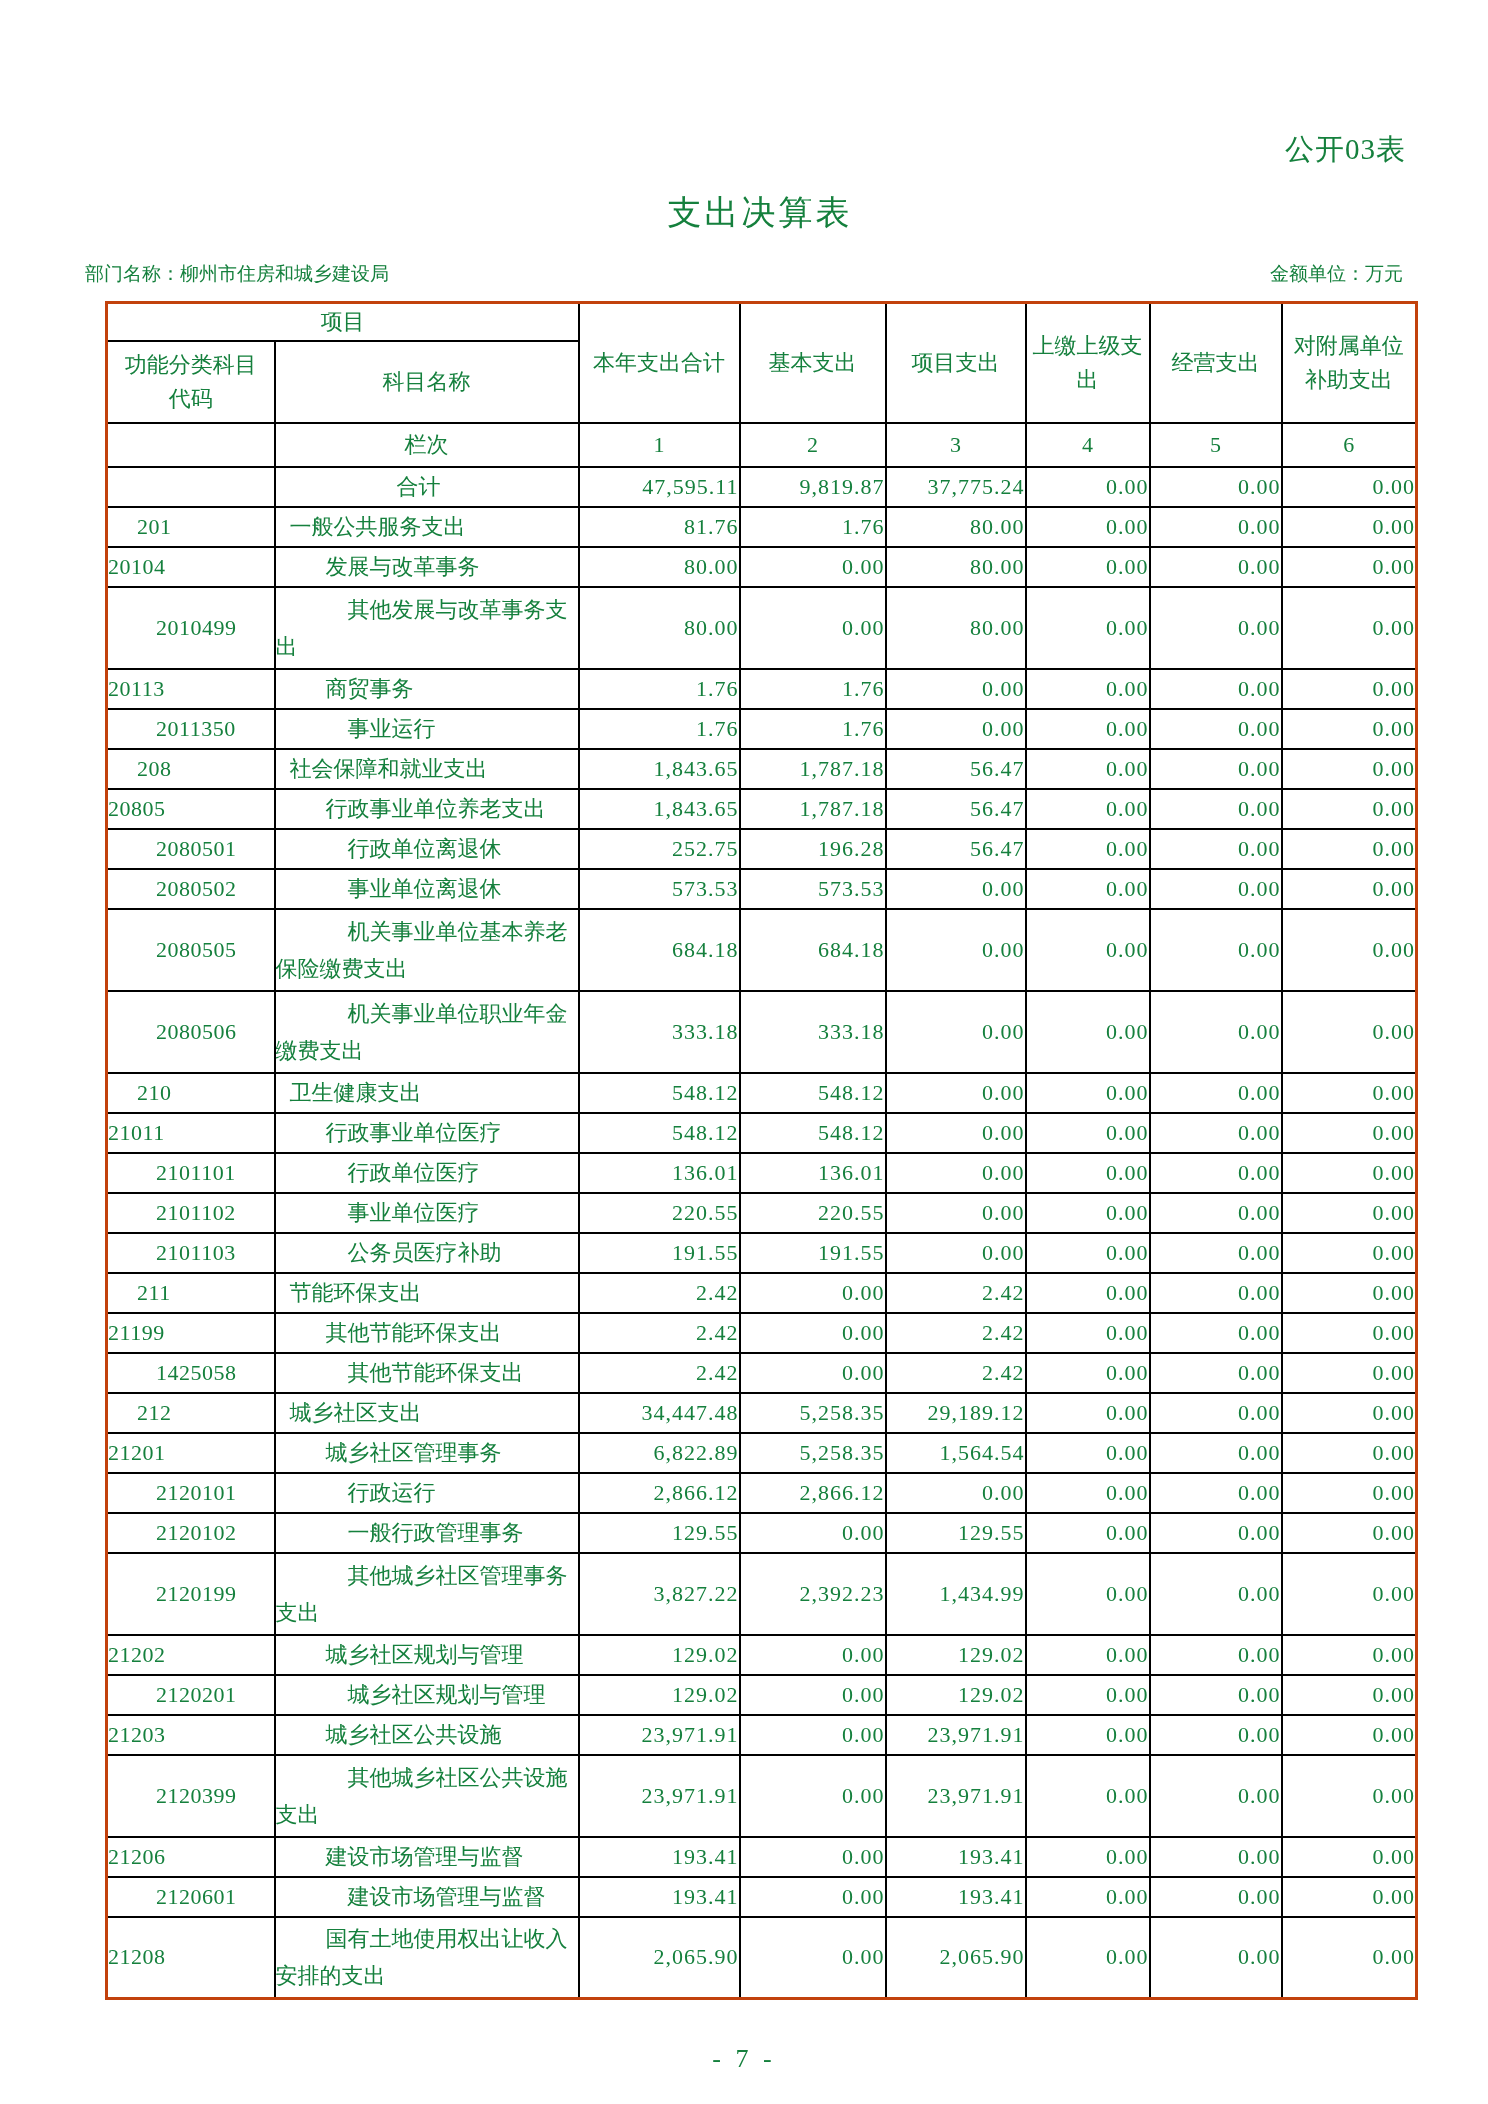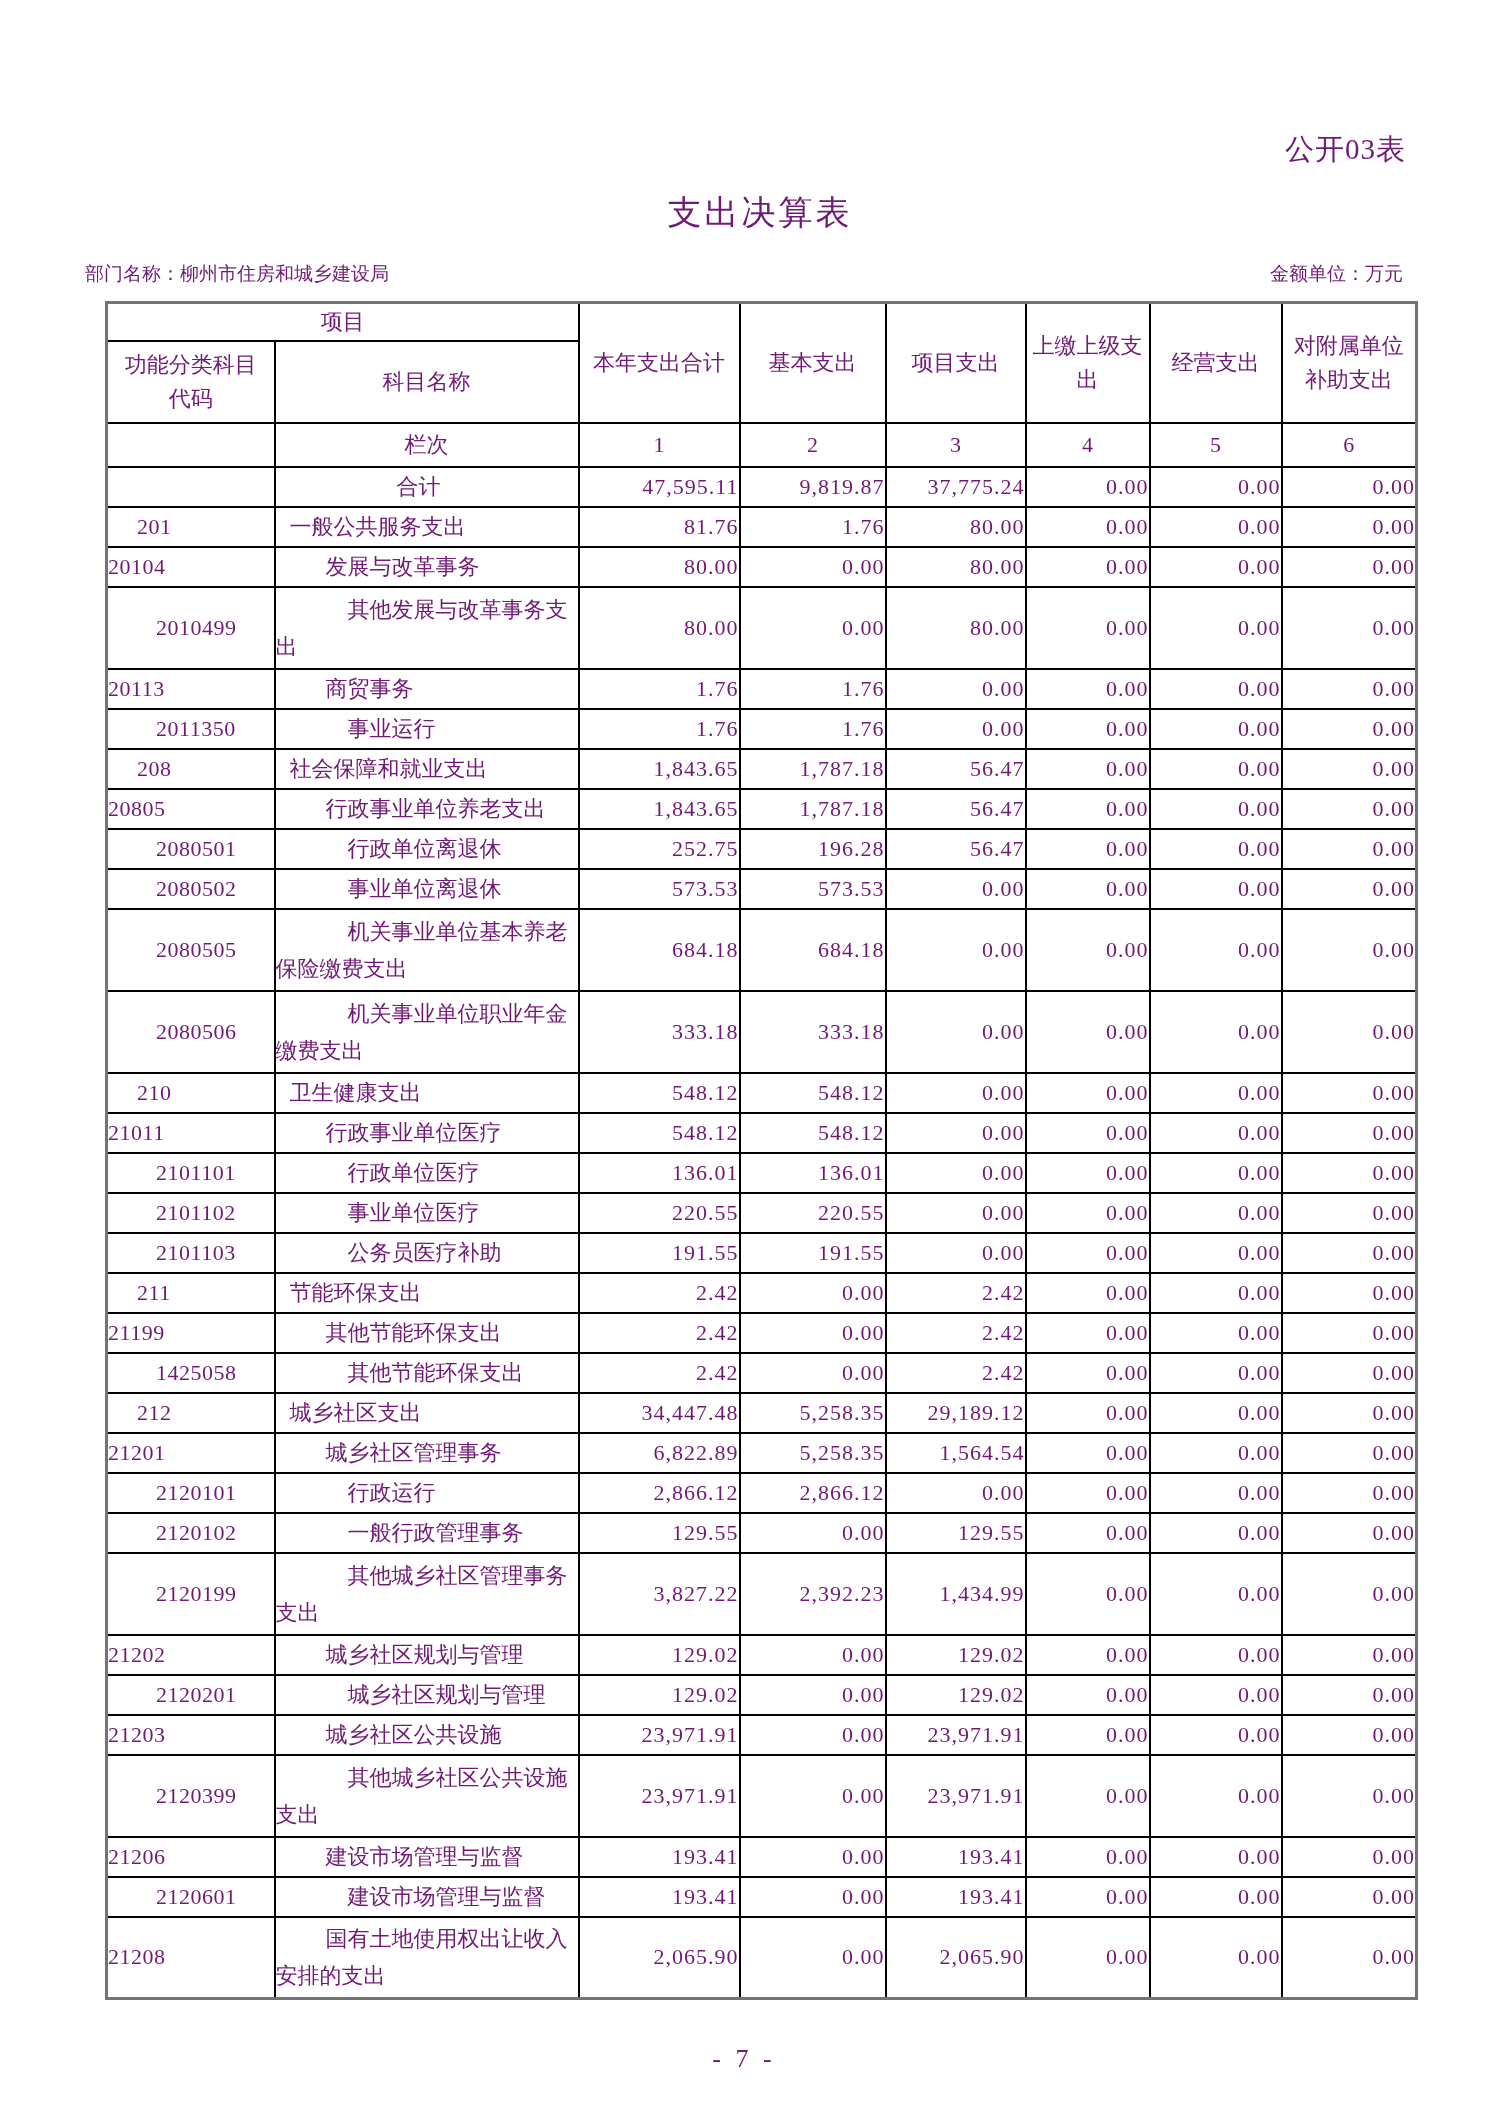--- a/index.html
+++ b/index.html
@@ -1,41 +1,41 @@
 <!DOCTYPE html>
 <html><head>
 <meta charset="utf-8">
 <style>
   html,body{margin:0;padding:0;background:#888;}
   .page{
     position:relative;
     width:1488px;height:2104px;
     margin:0 auto;
     background:#ffffff;
-    color:#701a75;
+    color:#15803d;
     font-family:"Liberation Serif","DejaVu Serif",serif;
     overflow:hidden;
   }
   .corner-label{
     position:absolute;top:130px;right:82px;
     font-size:29px;letter-spacing:1px;
   }
   .doc-title{
     position:absolute;top:190px;left:105px;width:1310px;
     text-align:center;font-size:34px;font-weight:normal;letter-spacing:3px;
   }
   .meta-line{
     position:absolute;top:261px;left:85px;width:1318px;
     display:flex;justify-content:space-between;
     font-size:19px;
   }
   table.report{
     position:absolute;top:301px;left:105px;width:1310px;
     border-collapse:collapse;table-layout:fixed;
-    border:3px solid #737373;
+    border:3px solid #c2410c;
   }
   table.report td{
     border:2px solid #000;
     padding:0;
     overflow:hidden;
     font-size:22px;
     vertical-align:middle;
   }
   tr.h-project{height:38px;}
   tr.h-cols{height:82px;}

